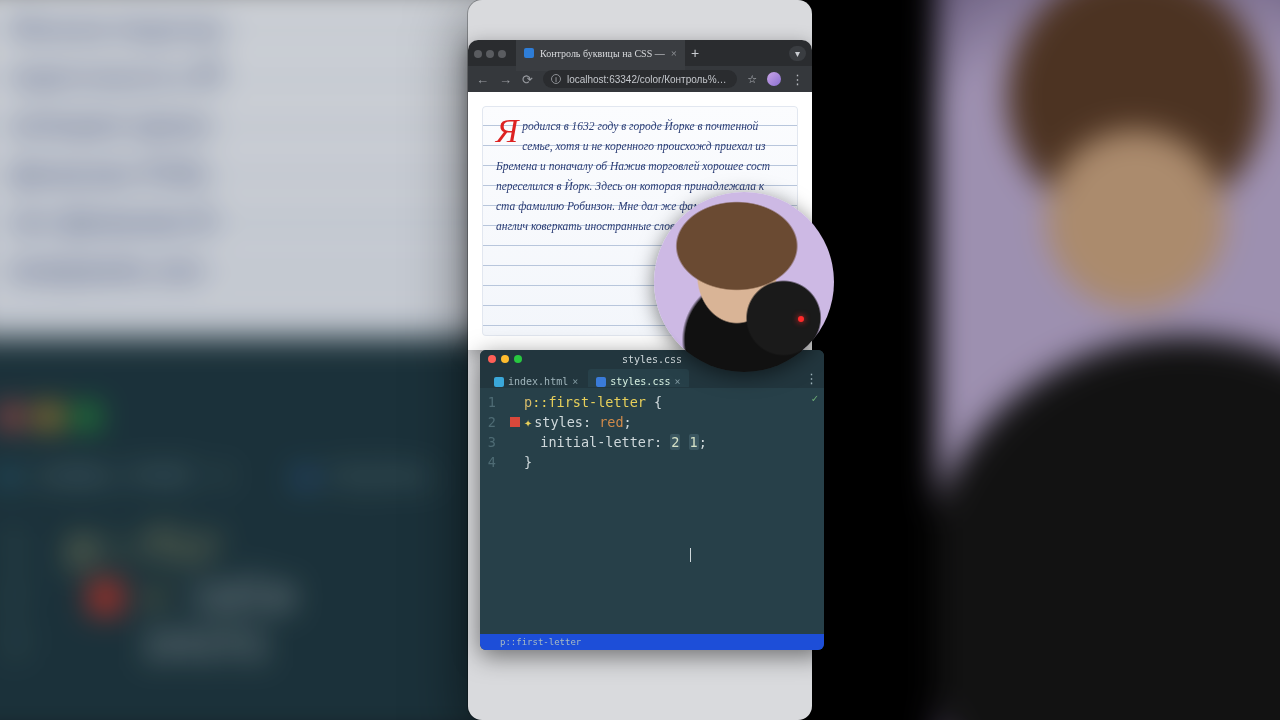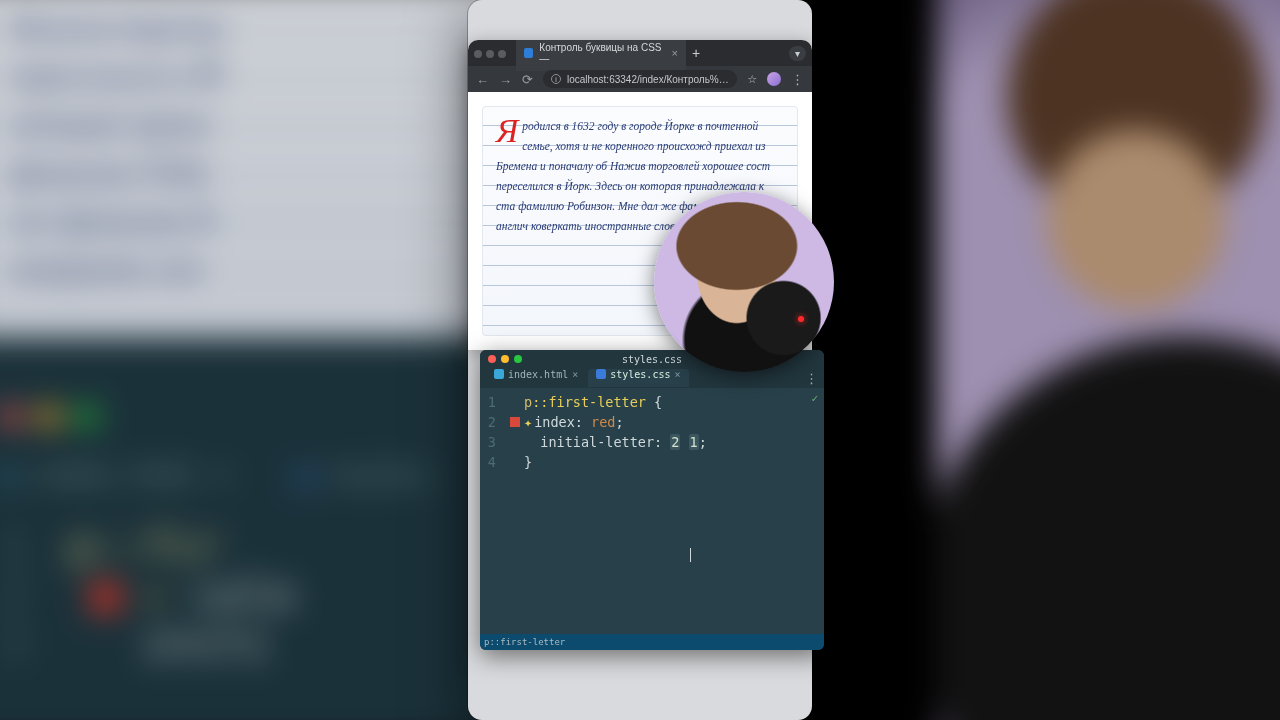--- a/index.html
+++ b/index.html
@@ -47,21 +47,21 @@
     box-shadow: 0 0 0 1px rgba(0,0,0,.25), 0 20px 60px rgba(0,0,0,.55);
     background:#d9dadd; }
 
   
   .browser { position:absolute; left:0; top:40px; width:100%; height:310px; background:#fff;
     border-radius:10px 10px 0 0; overflow:hidden; box-shadow: 0 4px 18px rgba(0,0,0,.35); }
   .chrome-top { background:#2a2c2f; }
   .tabstrip { display:flex; align-items:center; height:26px; padding:0 6px; gap:6px; }
   .traffic span{width:8px;height:8px;border-radius:50%;display:inline-block;background:#5a5c60;margin-right:4px;}
   .tab { display:flex; align-items:center; gap:6px; background:#3a3d41; color:#d7d9dc;
-    font-size:10px; height:36px; padding:0 8px; border-radius:6px 6px 0 0; max-width:170px;}
+    font-size:10px; height:36px; padding:0 8px; border-radius:6px 6px 0 0; max-width:170px;font-family:Liberation Serif, serif;}
   .tab .fav{width:10px;height:10px;background:#2e7dd7;border-radius:2px;}
   .tab .x{font-size:11px;color:#9a9da2;}
   .newtab{color:#c9ccd1;font-size:14px;line-height:1;}
   .tabstrip .spacer{flex:1;}
   .caret{color:#c9ccd1;font-size:10px;background:#3a3d41;border-radius:10px;padding:2px 6px;}
   .toolbar{display:flex;align-items:center;gap:10px;height:26px;padding:0 8px;background:#35383c;}
   .navbtn{color:#9a9da2;font-size:13px;}
   .omnibox{flex:1;display:flex;align-items:center;gap:6px;background:#2a2c2f;border-radius:12px;
     height:18px;padding:0 8px;color:#c4c7cc;font-size:10px;overflow:hidden;white-space:nowrap;}
   .omnibox .info{width:10px;height:10px;border:1px solid #8c8f94;border-radius:50%;display:inline-flex;
@@ -85,21 +85,21 @@
   .editor { position:absolute; left:12px; top:350px; width:100%; height:300px;
     background:#274049; border-radius:6px; box-shadow: 0 6px 24px rgba(0,0,0,.5);
     font-family: ui-monospace,Menlo,Consolas,monospace; color:#cfd8db; }
   .ed-title { position:relative; height:18px; background:#22363e; border-radius:6px 6px 0 0;
     display:flex; align-items:center; }
   .mac{display:flex;gap:5px;padding-left:8px;}
   .mac span{width:8px;height:8px;border-radius:50%;}
   .mac .r{background:#ff5f57;} .mac .y{background:#febc2e;} .mac .g{background:#28c840;}
   .ed-title .fname{position:absolute;left:0;right:0;text-align:center;font-size:10px;color:#cfd8db;}
   .ed-tabs{display:flex;align-items:center;height:20px;background:#22363e;padding:0 6px;gap:2px;}
-  .ftab{display:flex;align-items:flex-start;gap:4px;font-size:10px;color:#9fb4bb;padding:0 8px;height:18px;border-radius:3px 3px 0 0;}
+  .ftab{display:flex;align-items:flex-end;gap:4px;font-size:10px;color:#9fb4bb;padding:0 8px;height:18px;border-radius:3px 3px 0 0;}
   .ftab.active{background:#274049;color:#d6efe0;}
   .ftab .ic{width:10px;height:10px;border-radius:2px;}
   .ftab .ic.html{background:#3aa7d9;}
   .ftab .ic.css{background:#3a7bd9;}
   .ftab .x{color:#7f979f;font-size:10px;}
   .ed-tabs .sp{flex:1;}
   .ed-tabs .dots{color:#9fb4bb;font-size:13px;}
   .gutcheck{position:absolute;right:6px;top:42px;color:#6fae77;font-size:11px;}
   .code{padding:4px 0 0 0;font-size:13.5px;line-height:20px;}
   .ln{display:flex;}
@@ -107,22 +107,22 @@
   .gut{width:18px;display:flex;align-items:center;justify-content:center;}
   .gut .sq{width:10px;height:10px;background:#d9483b;}
   .txt{white-space:pre;text-align:right;}
   .c-sel{color:#d7bb6a;}
   .c-pseudo{color:#e7cf5a;}
   .c-prop{color:#cfd8db;}
   .c-val{color:#d08a4a;}
   .c-num{background:#3a5660;color:#d6e2c8;border-radius:2px;padding:0 1px;}
   .c-punct{color:#cfd8db;}
   .caret-i{position:absolute;left:210px;top:198px;width:1px;height:14px;background:#cfd8db;}
-  .status{position:absolute;left:0;right:0;bottom:0;height:16px;background:#0c4a6e;
-    color:#a8bcc3;font-size:9px;display:flex;align-items:center;padding:0 4px;border-radius:0 0 6px 6px;}
+  .status{position:absolute;left:0;right:0;bottom:0;height:16px;background:#1d4ed8;
+    color:#a8bcc3;font-size:9px;display:flex;align-items:center;padding:0 20px;border-radius:0 0 6px 6px;}
 
   
   .cam { position:absolute; right:-22px; top:192px; width:180px; height:180px; border-radius:50%;
     overflow:hidden; box-shadow:0 4px 20px rgba(0,0,0,.5);
     background:
       radial-gradient(circle at 72% 70%, #1a1a1a 0 20%, transparent 21%),
       radial-gradient(ellipse 55% 40% at 46% 30%, #6a4a32 0 60%, transparent 62%),
       radial-gradient(ellipse 36% 44% at 46% 46%, #d9b496 0 60%, transparent 62%),
       radial-gradient(circle at 50% 82%, #111 0 34%, transparent 36%),
       radial-gradient(circle at 50% 40%, #cdb9e4 0 70%, #8e79b7 100%);
@@ -174,21 +174,21 @@
         <span class="newtab">+</span>
         <span class="spacer"></span>
         <span class="caret">▾</span>
       </div>
       <div class="toolbar">
         <span class="navbtn">←</span>
         <span class="navbtn">→</span>
         <span class="navbtn">⟳</span>
         <div class="omnibox">
           <span class="info">i</span>
-          <span>localhost:63342/index/Контроль%…</span>
+          <span>localhost:63342/color/Контроль%…</span>
         </div>
         <span class="star">☆</span>
         <span class="avatar-s"></span>
         <span class="kebab">⋮</span>
       </div>
     </div>
     <div class="page">
       <div class="sheet">
         <span class="dropcap">Я</span>
         <span> родился в 1632 году в городе Йорке в почтенной семье, хотя и не коренного происхожд             приехал из Бремена и поначалу об                 Нажив торговлей хорошее сост              переселился в Йорк. Здесь он               которая принадлежала к ста                 фамилию Робинзон. Мне дал                же фамилию Крейцнер англич                коверкать иностранные слова,</span>
@@ -225,21 +225,21 @@
       <div class="ln">
         <span class="num">1</span>
           <span class="gut"></span>
         <span class="txt"><span class="c-sel">p</span><span class="c-pseudo">::first-letter</span><span class="c-punct"> {</span></span>
       </div>
       <div class="ln">
         <span class="num">2</span>
         <span class="gut">
             <span class="sq"></span>
           </span>
-        <span class="txt"><span class="bulb" style="color:#e7cf5a;margin-right:2px;">✦</span><span class="c-prop">index</span><span class="c-punct">: </span><span class="c-val">red</span><span class="c-punct">;</span></span>
+        <span class="txt"><span class="bulb" style="color:#e7cf5a;margin-right:2px;">✦</span><span class="c-prop">styles</span><span class="c-punct">: </span><span class="c-val">red</span><span class="c-punct">;</span></span>
       </div>
       <div class="ln">
         <span class="num">3</span>
           <span class="gut"></span>
         <span class="txt">  <span class="c-prop">initial-letter</span><span class="c-punct">: </span><span class="c-num">2</span><span class="c-punct"> </span><span class="c-num">1</span><span class="c-punct">;</span></span>
       </div>
       <div class="ln">
         <span class="num">4</span>
           <span class="gut"></span>
         <span class="txt"><span class="c-punct">}</span></span>

